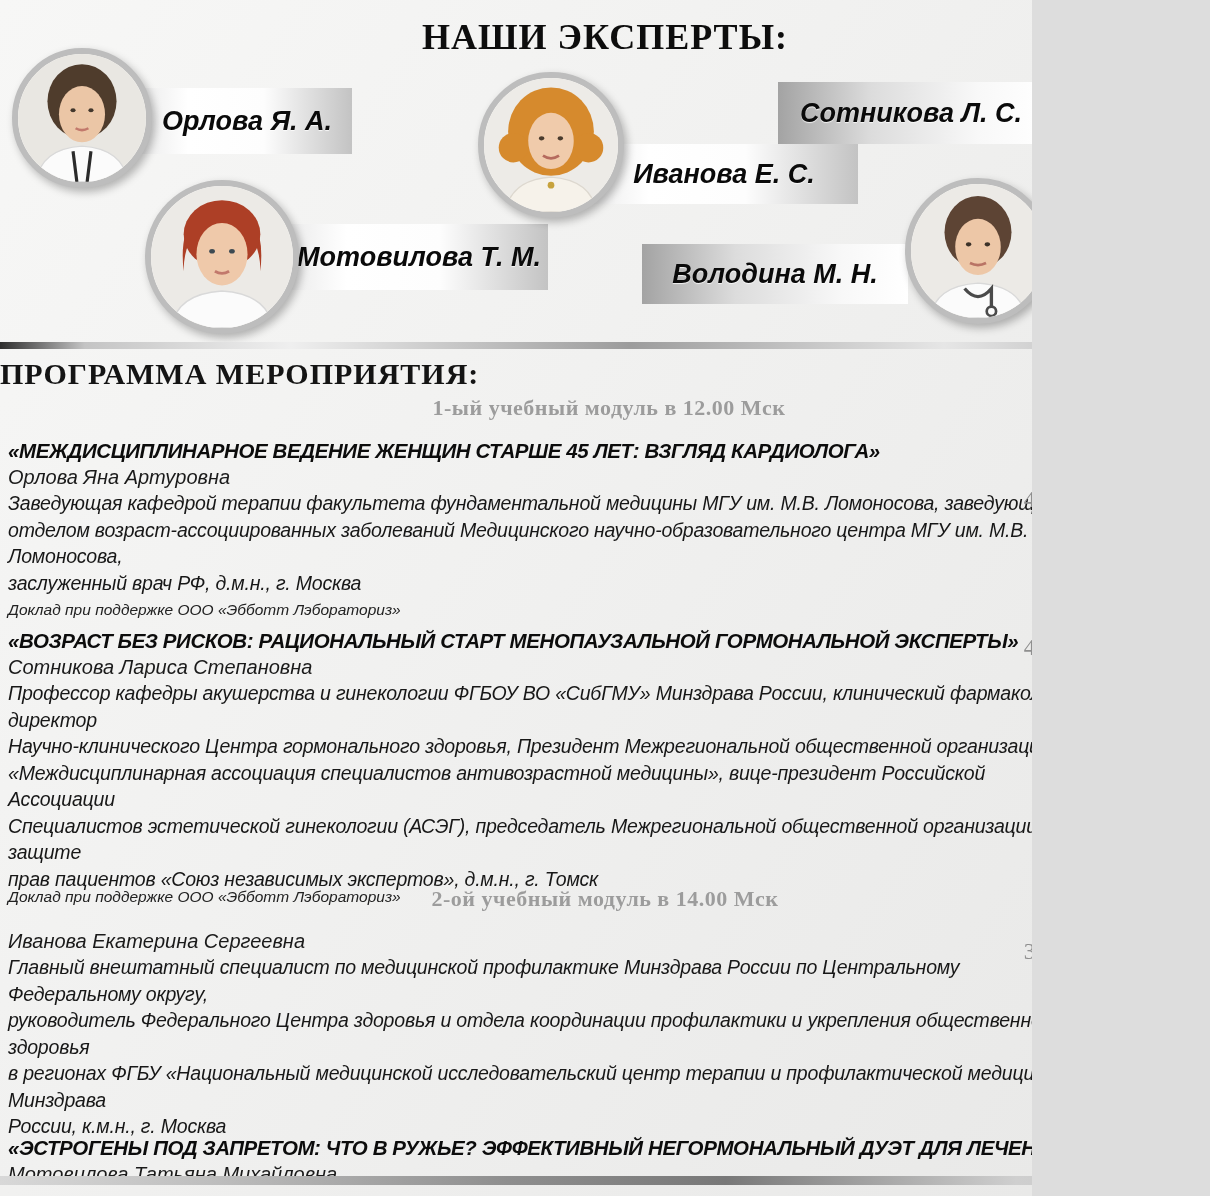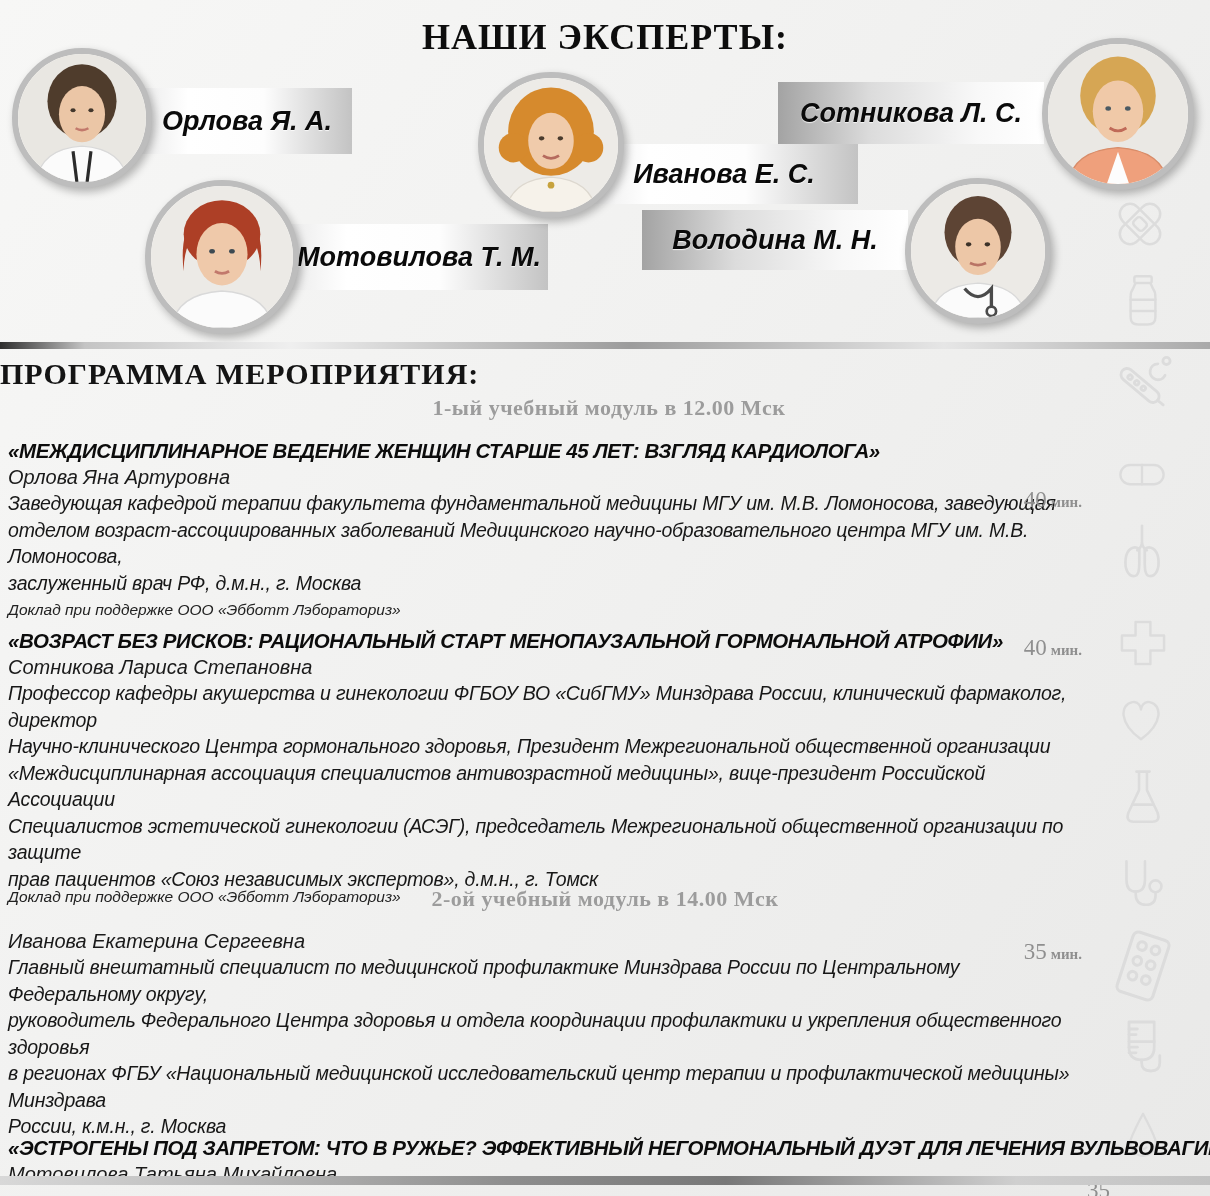--- a/index.html
+++ b/index.html
@@ -1,17 +1,17 @@
 <!DOCTYPE html>
 <html><head>
 <meta charset="utf-8">
 <style>
   html,body{margin:0;padding:0;background:#ddd;}
   #poster{
-    position:relative;width:1210px;height:1196px;overflow:hidden;
+    position:relative;width:1032px;height:1196px;overflow:hidden;
     background:linear-gradient(125deg,#f7f7f6 0%,#f1f1f0 45%,#e9e9e8 100%);
     font-family:"Liberation Sans",sans-serif;color:#111;
   }
   
   .experts-title{
     position:absolute;left:0;top:16px;width:1210px;text-align:center;
     font-family:"Liberation Serif",serif;font-weight:700;font-size:36px;
     letter-spacing:1px;color:#0d0d0d;
   }
   .name-bar{
@@ -88,21 +88,21 @@
   </div>
   <div class="name-bar fade-right" style="left:290px;top:224px;width:258px;height:66px">
     <span>Мотовилова Т. М.</span>
   </div>
   <div class="name-bar fade-right" style="left:590px;top:144px;width:268px;height:60px">
     <span>Иванова Е. С.</span>
   </div>
   <div class="name-bar fade-left" style="left:778px;top:82px;width:266px;height:62px">
     <span>Сотникова Л. С.</span>
   </div>
-  <div class="name-bar fade-left" style="left:642px;top:210px;width:266px;height:60px">
+  <div class="name-bar fade-left" style="left:642px;top:244px;width:266px;height:60px">
     <span>Володина М. Н.</span>
   </div>
 
   <div class="expert" style="left:12px;top:48px;width:128px;height:128px">
     <svg viewBox="0 0 100 100">
       <rect width="100" height="100" fill="#e9e7e2"></rect>
       <ellipse cx="50" cy="37" rx="27" ry="29" fill="#4f3c2c"></ellipse>
       <ellipse cx="50" cy="47" rx="18" ry="22" fill="#ebc6a6"></ellipse>
       <path d="M14 100 Q18 74 50 72 Q82 74 86 100 Z" fill="#fbfbfb" stroke="#d9d9d9" stroke-width="1"></path>
       <path d="M43 76 L46 100 M57 76 L54 100" stroke="#2b2b2b" stroke-width="2.5" fill="none"></path>
@@ -272,21 +272,21 @@
       <div class="talk-title">«МЕЖДИСЦИПЛИНАРНОЕ ВЕДЕНИЕ ЖЕНЩИН СТАРШЕ 45 ЛЕТ: ВЗГЛЯД КАРДИОЛОГА»</div>
       <div class="talk-speaker">Орлова Яна Артуровна</div>
       <div class="talk-bio">Заведующая кафедрой терапии факультета фундаментальной медицины МГУ им. М.В. Ломоносова, заведующая
 отделом возраст-ассоциированных заболеваний Медицинского научно-образовательного центра МГУ им. М.В. Ломоносова,
 заслуженный врач РФ, д.м.н., г. Москва</div>
       <div class="talk-support">Доклад при поддержке ООО «Эбботт Лэбораториз»</div>
       <div class="duration"><span class="dur-val">40</span> <span class="dur-unit">мин.</span></div>
     </div>
 
     <div class="talk t2">
-      <div class="talk-title">«ВОЗРАСТ БЕЗ РИСКОВ: РАЦИОНАЛЬНЫЙ СТАРТ МЕНОПАУЗАЛЬНОЙ ГОРМОНАЛЬНОЙ АТРОФИИ»</div>
+      <div class="talk-title">«ВОЗРАСТ БЕЗ РИСКОВ: РАЦИОНАЛЬНЫЙ СТАРТ МЕНОПАУЗАЛЬНОЙ ГОРМОНАЛЬНОЙ ЭКСПЕРТЫ»</div>
       <div class="talk-speaker">Сотникова Лариса Степановна</div>
       <div class="talk-bio">Профессор кафедры акушерства и гинекологии ФГБОУ ВО «СибГМУ» Минздрава России, клинический фармаколог, директор
 Научно-клинического Центра гормонального здоровья, Президент Межрегиональной общественной организации
 «Междисциплинарная ассоциация специалистов антивозрастной медицины», вице-президент Российской Ассоциации
 Специалистов эстетической гинекологии (АСЭГ), председатель Межрегиональной общественной организации по защите
 прав пациентов «Союз независимых экспертов», д.м.н., г. Томск</div>
       <div class="talk-support">Доклад при поддержке ООО «Эбботт Лэбораториз»</div>
       <div class="duration"><span class="dur-val">40</span> <span class="dur-unit">мин.</span></div>
     </div>
 

